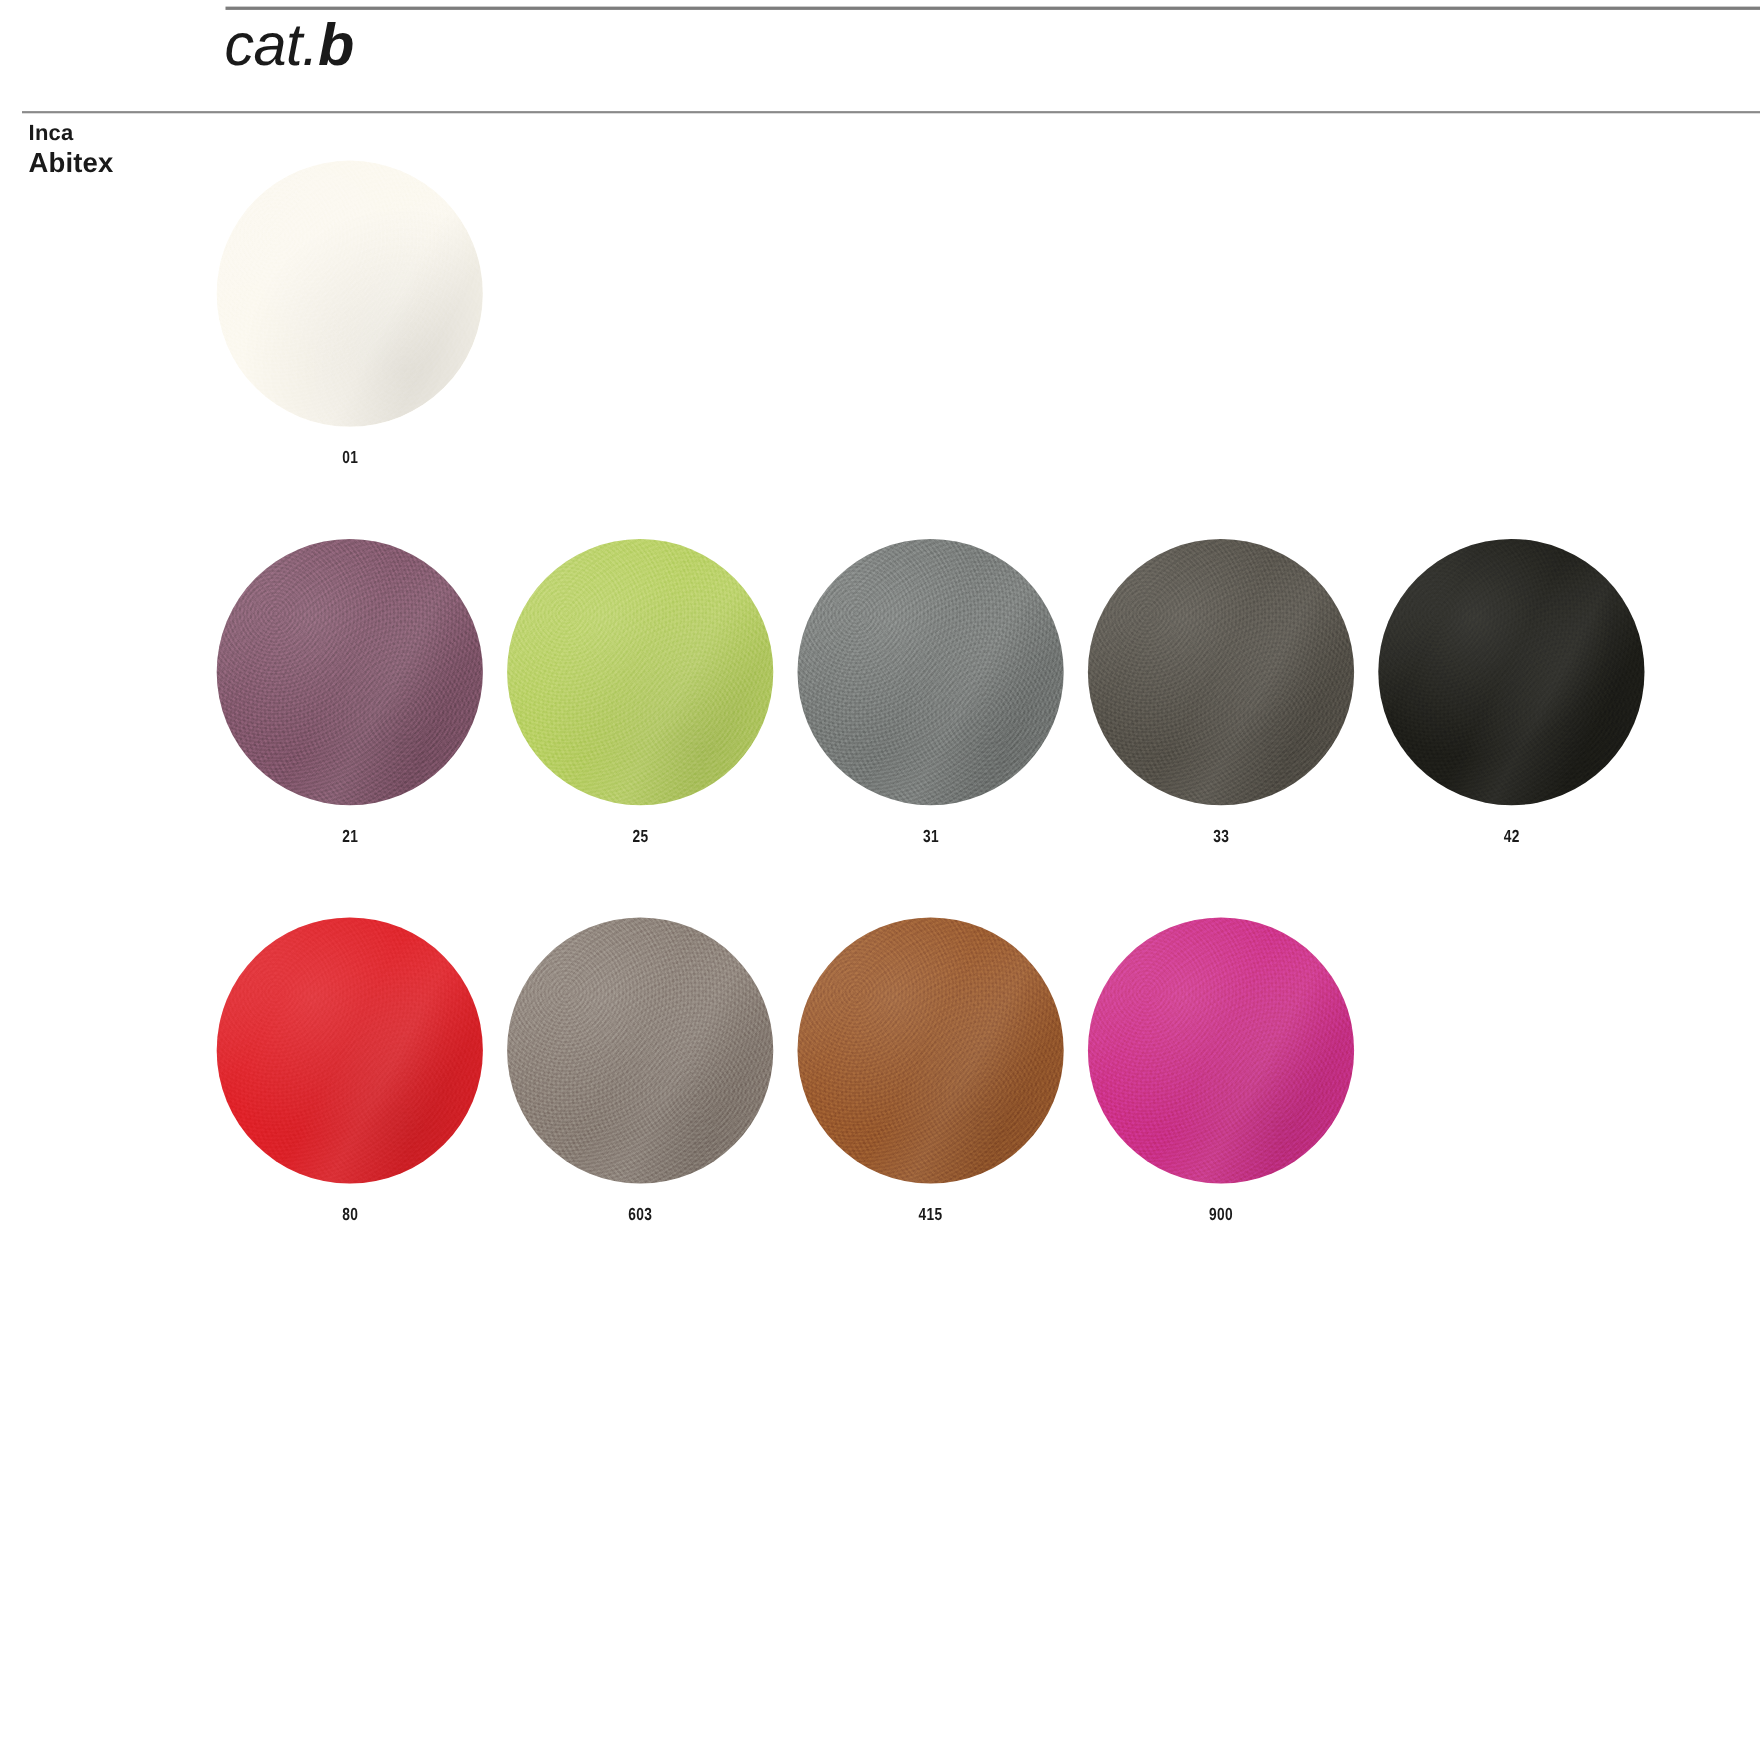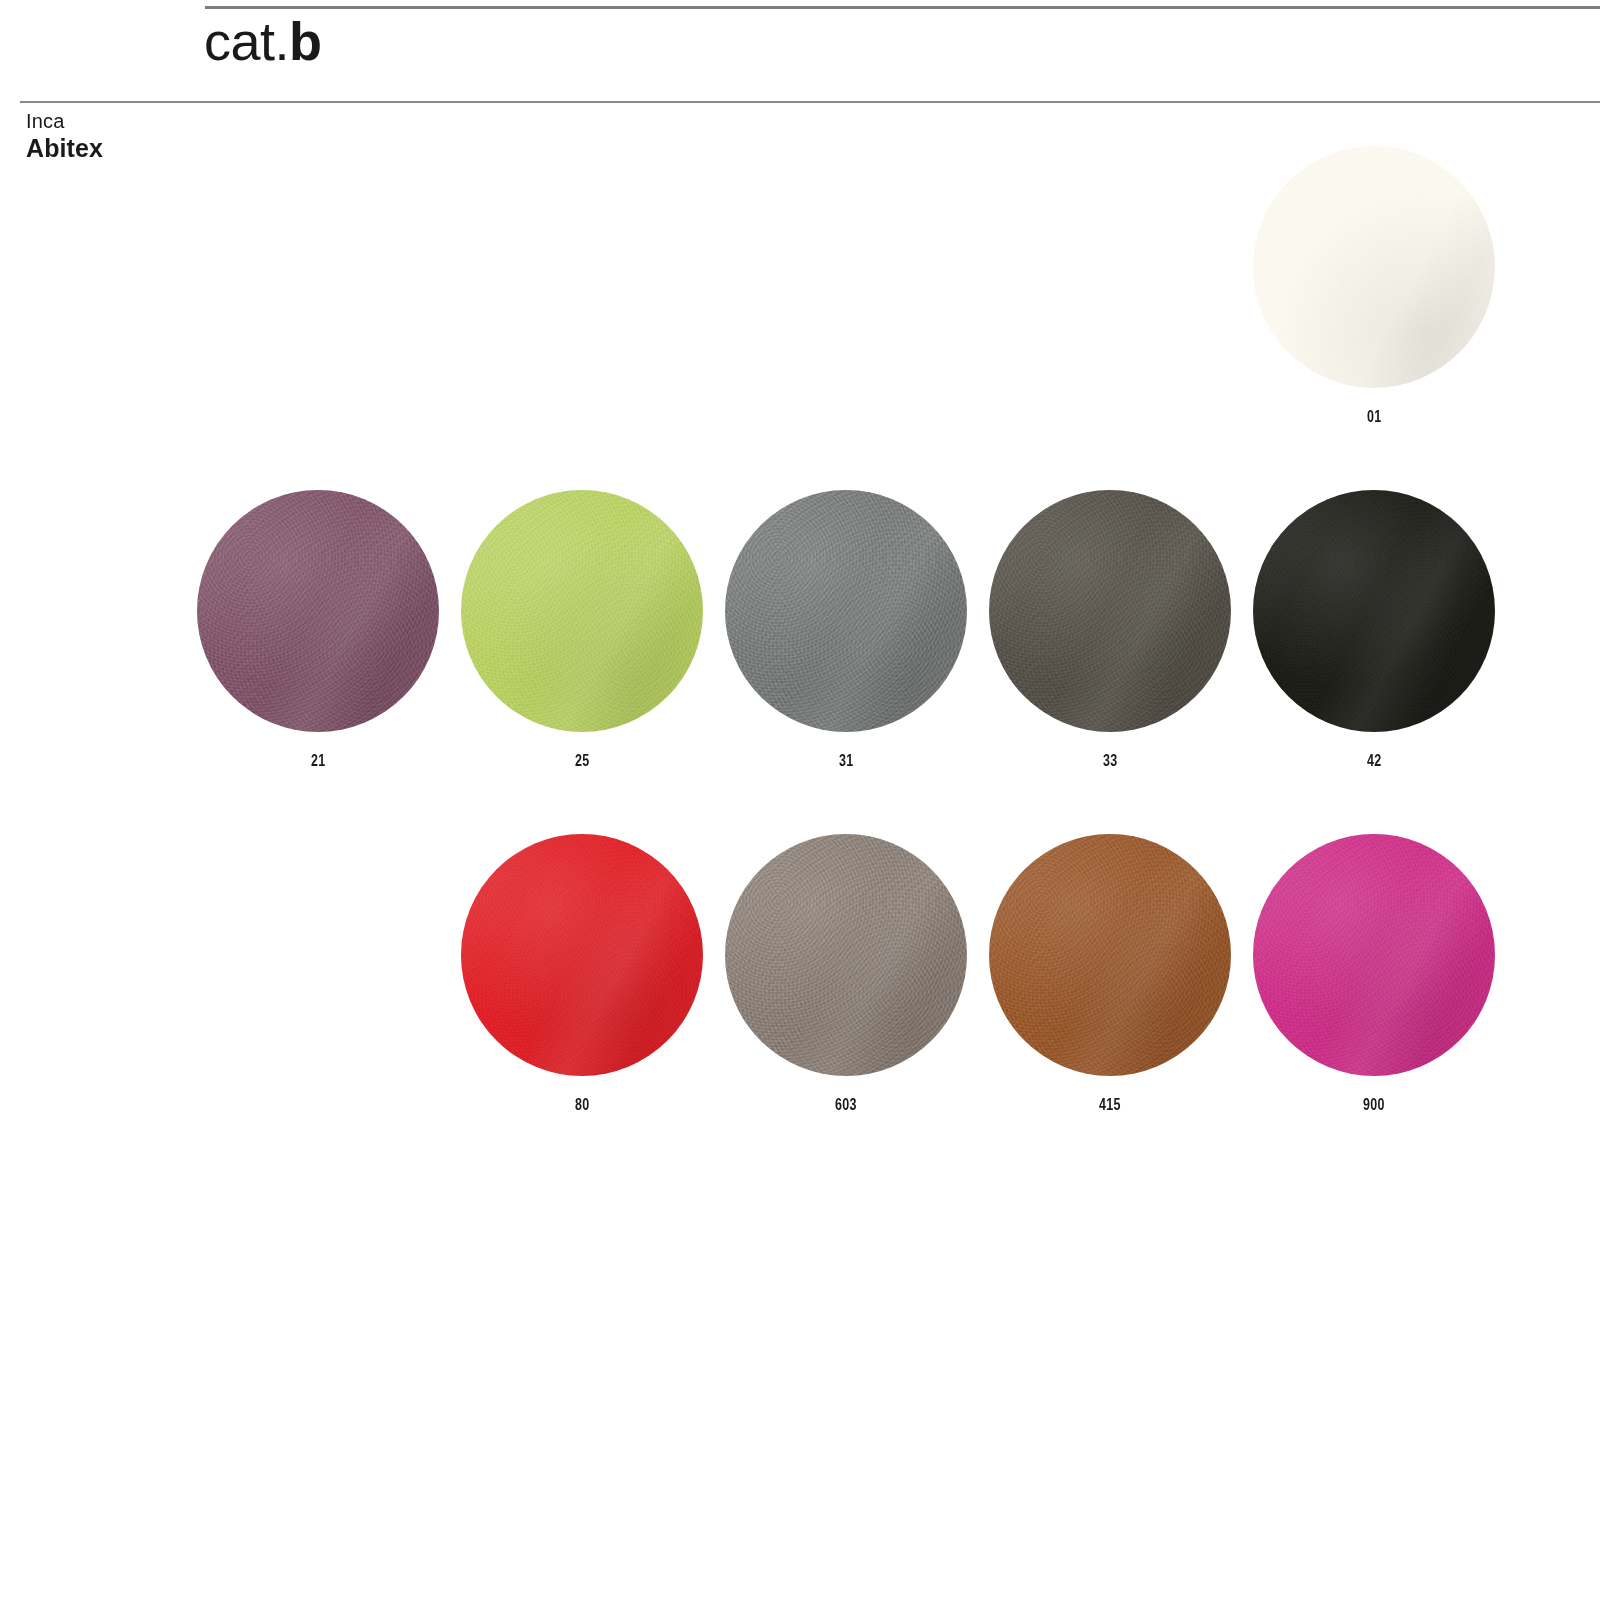--- a/index.html
+++ b/index.html
@@ -14,20 +14,21 @@
     font-family: "Liberation Sans", sans-serif;
     color: #1a1a1a;
     position: relative;
     overflow: hidden;
   }
 
   
   .page-header {
     position: relative;
     height: 108px;
+    font-style: italic;
   }
   .rule-top {
     position: absolute;
     left: 205px;
     right: 0;
     top: 6px;
     height: 3px;
     background: #7d7d7d;
   }
   .cat-title {
@@ -58,41 +59,40 @@
   
   .brand-block {
     position: absolute;
     left: 26px;
     top: 110px;
     width: 170px;
     line-height: 1.18;
   }
   .brand-collection {
     font-size: 20px;
-    font-weight: 400;
+    font-weight: 700;
     letter-spacing: 0.2px;
   }
   .brand-name {
     font-size: 25px;
     font-weight: 700;
     letter-spacing: 0.1px;
   }
 
   
   .swatch-grid {
     position: absolute;
     left: 186px;
     top: 146px;
     width: 1320px;
   }
   .swatch-row {
     display: flex;
     flex-direction: row;
     margin-bottom: 64px;
-    justify-content: flex-end;
   }
   .swatch-cell {
     width: 264px;
     display: flex;
     flex-direction: column;
     align-items: center;
   }
   .swatch-disc {
     width: 242px;
     height: 242px;

